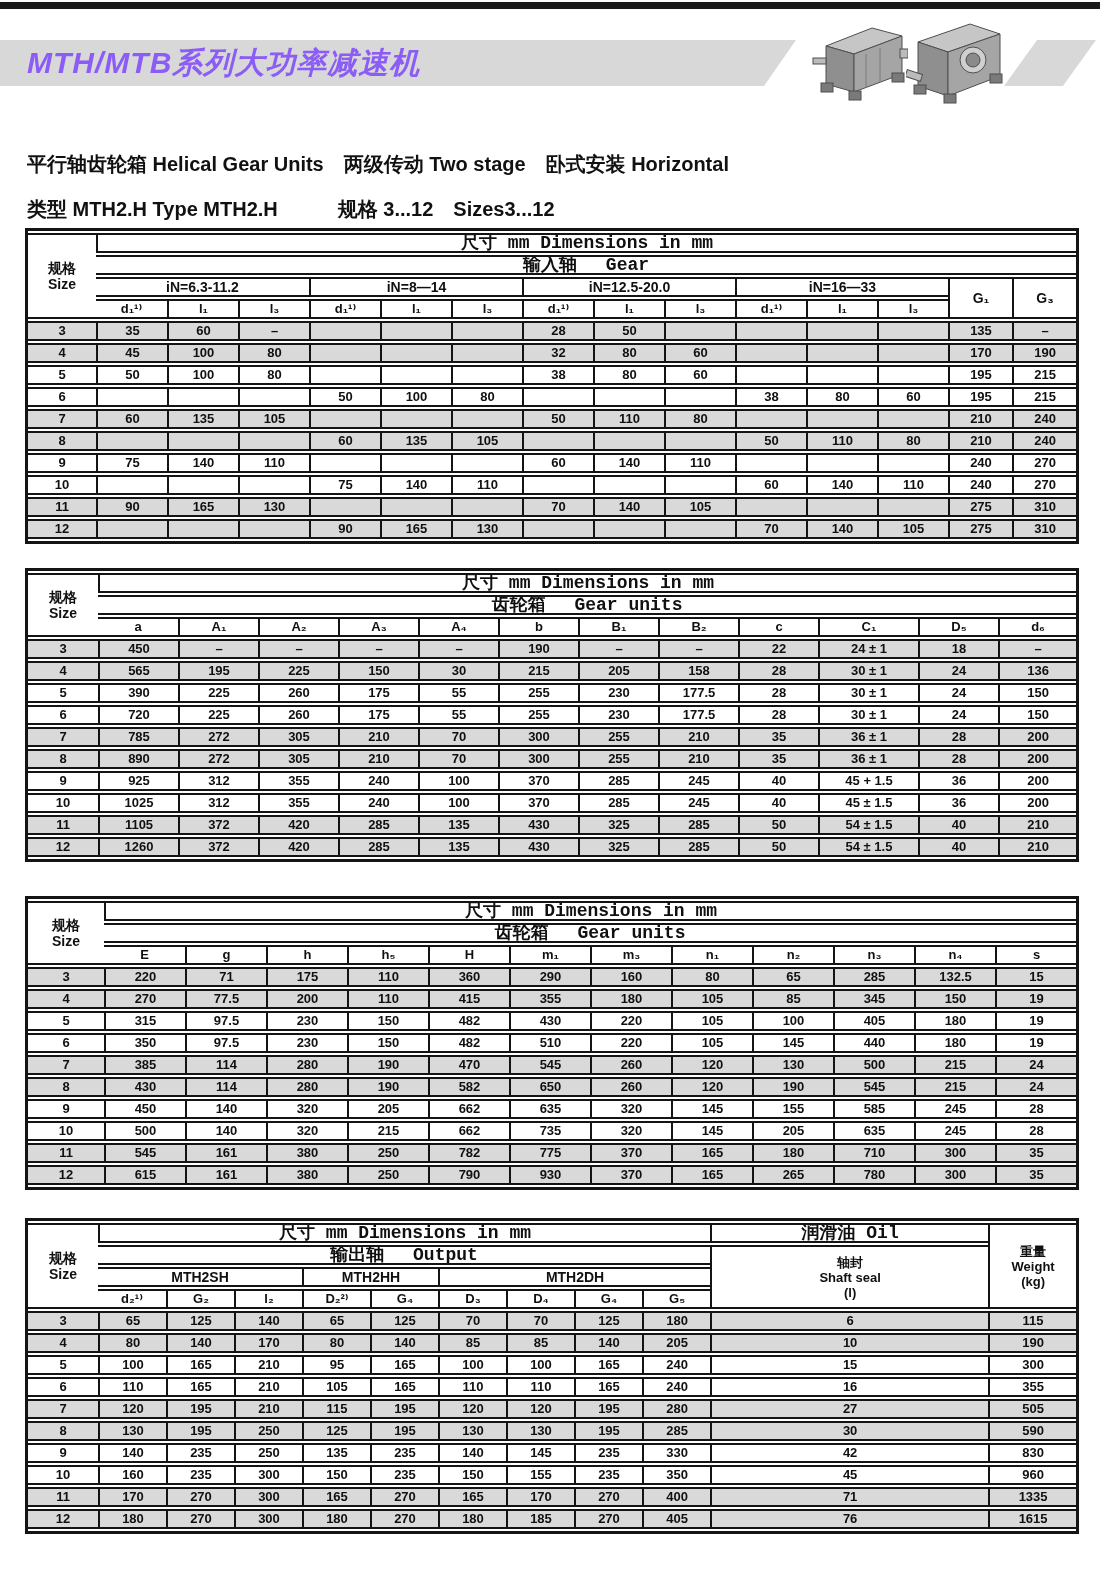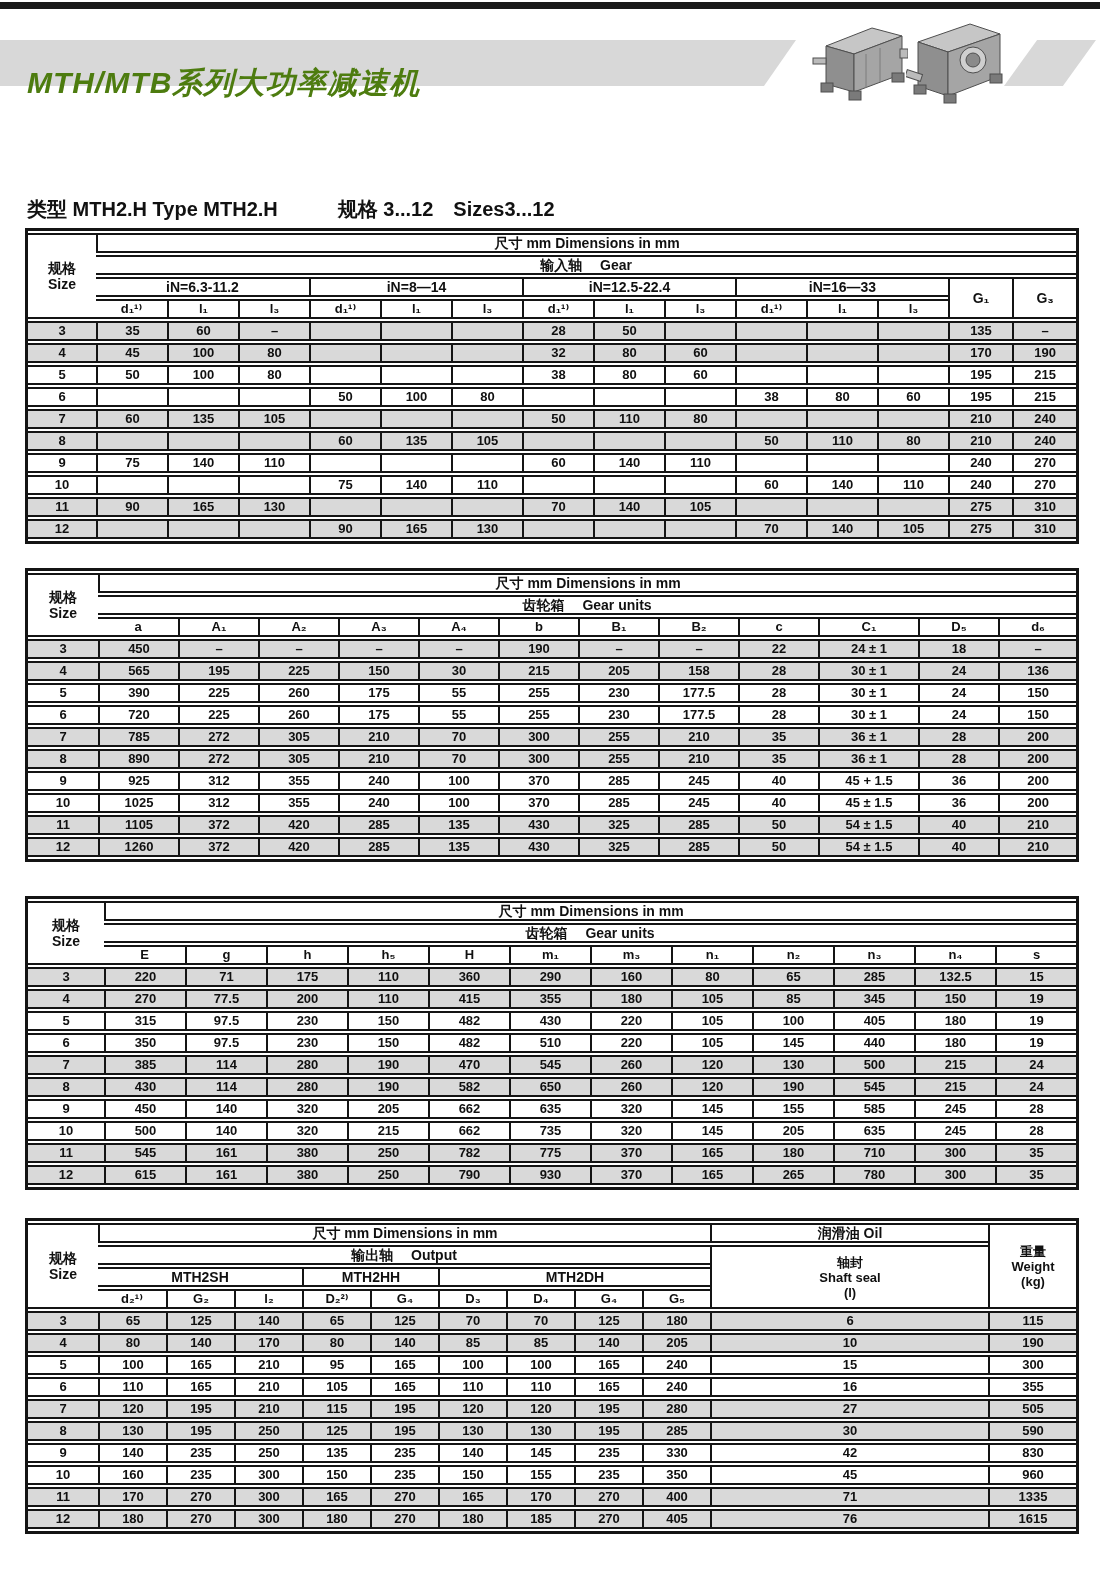--- a/index.html
+++ b/index.html
@@ -11,21 +11,21 @@
   .band {
     position:absolute; top:40px; left:0; width:796px; height:46px; background:#d8d8d8;
     clip-path: polygon(0 0, 100% 0, calc(100% - 32px) 100%, 0 100%);
   }
   .band-right {
     position:absolute; top:40px; left:1004px; width:92px; height:46px; background:#d8d8d8;
     clip-path: polygon(36% 0, 100% 0, 64% 100%, 0 100%);
   }
   .page-title {
     position:absolute; top:46px; left:27px; font-size:30px; line-height:34px;
-    font-weight:bold; font-style:italic; color:#4d7c0f; letter-spacing:1px; white-space:nowrap;margin-top:20px;
+    font-weight:bold; font-style:italic; color:#8b5cf6; letter-spacing:1px; white-space:nowrap;
   }
   .sub1 { position:absolute; top:151px; left:27px; font-size:20px; font-weight:bold; white-space:nowrap; }
   .sub2 { position:absolute; top:196px; left:27px; font-size:20px; font-weight:bold; white-space:nowrap; }
   .gb { position:absolute; }
 
   table.dims {
     position:absolute; left:25px; width:1053px;
     border-collapse:separate; border-spacing:0 2px; table-layout:fixed;
     border:3px solid #141414; background:#fff;
   }
@@ -36,21 +36,21 @@
   table.dims th, table.dims td {
     border-top:2px solid #141414; border-bottom:2px solid #141414;
     border-left:2px solid #141414; border-right:0 none;
     padding:0 1px; margin:0; box-sizing:border-box;
     text-align:center; vertical-align:middle;
     font-weight:bold; color:#101010; background:#fff;
     font-size:13px; height:20px; line-height:16px;
     overflow:hidden; white-space:nowrap;
   }
   table.dims th:first-child, table.dims td:first-child { border-left:0 none; }
-  table.dims .dims-th { font-size:14px; }
+  table.dims .dims-th { font-size:18px;font-family:Liberation Mono, monospace; }
   table.dims .size-th { font-size:14px; line-height:16px; }
   table.dims .group-th { font-size:14px; }
   table.dims .multi { line-height:15px; font-size:13px; }
   table.dims tr.shaded td { background:#d9d9d9; }
 </style>
 </head>
 <body>
 
 <div class="page">
 
@@ -77,20 +77,21 @@
     <polygon points="12,28 42,38 42,82 12,72" fill="#8f8f8f" stroke="#4f4f4f" stroke-width="1"></polygon>
     <polygon points="42,38 94,20 94,62 42,82" fill="#a5a5a5" stroke="#4f4f4f" stroke-width="1"></polygon>
     <circle cx="67" cy="46" r="13" fill="#cfcfcf" stroke="#4f4f4f"></circle>
     <circle cx="67" cy="46" r="7" fill="#8a8a8a" stroke="#4f4f4f"></circle>
     <rect x="8" y="71" width="12" height="9" fill="#7a7a7a" stroke="#4f4f4f"></rect>
     <rect x="38" y="80" width="12" height="9" fill="#7a7a7a" stroke="#4f4f4f"></rect>
     <rect x="84" y="60" width="12" height="9" fill="#7a7a7a" stroke="#4f4f4f"></rect>
     <rect x="0" y="58" width="16" height="7" fill="#bbbbbb" stroke="#4f4f4f" transform="rotate(18 8 61)"></rect>
   </svg>
 
+  <div class="sub1">平行轴齿轮箱 Helical Gear Units　两级传动 Two stage　卧式安装 Horizontal</div>
   <div class="sub2">类型 MTH2.H Type MTH2.H　　　规格 3...12　Sizes3...12</div>
 
   <table class="dims" id="t1">
     <colgroup>
       <col style="width:68px">
       <col style="width:71px">
         <col style="width:71px">
         <col style="width:71px">
       <col style="width:71px">
         <col style="width:71px">
@@ -110,21 +111,21 @@
           <span>规格</span><br><span>Size</span>
         </th>
         <th colspan="14" class="dims-th">尺寸 mm  Dimensions in mm</th>
       </tr>
       <tr>
         <th colspan="14" class="dims-th">输入轴　 Gear</th>
       </tr>
       <tr>
         <th colspan="3" class="group-th">iN=6.3-11.2</th>
         <th colspan="3" class="group-th">iN=8—14</th>
-        <th colspan="3" class="group-th">iN=12.5-22.4</th>
+        <th colspan="3" class="group-th">iN=12.5-20.0</th>
         <th colspan="3" class="group-th">iN=16—33</th>
         <th rowspan="2" class="group-th">G₁</th>
         <th rowspan="2" class="group-th">G₃</th>
       </tr>
       <tr>
         <th>d₁¹⁾</th>
         <th>l₁</th>
         <th>l₃</th>
         <th>d₁¹⁾</th>
         <th>l₁</th>

